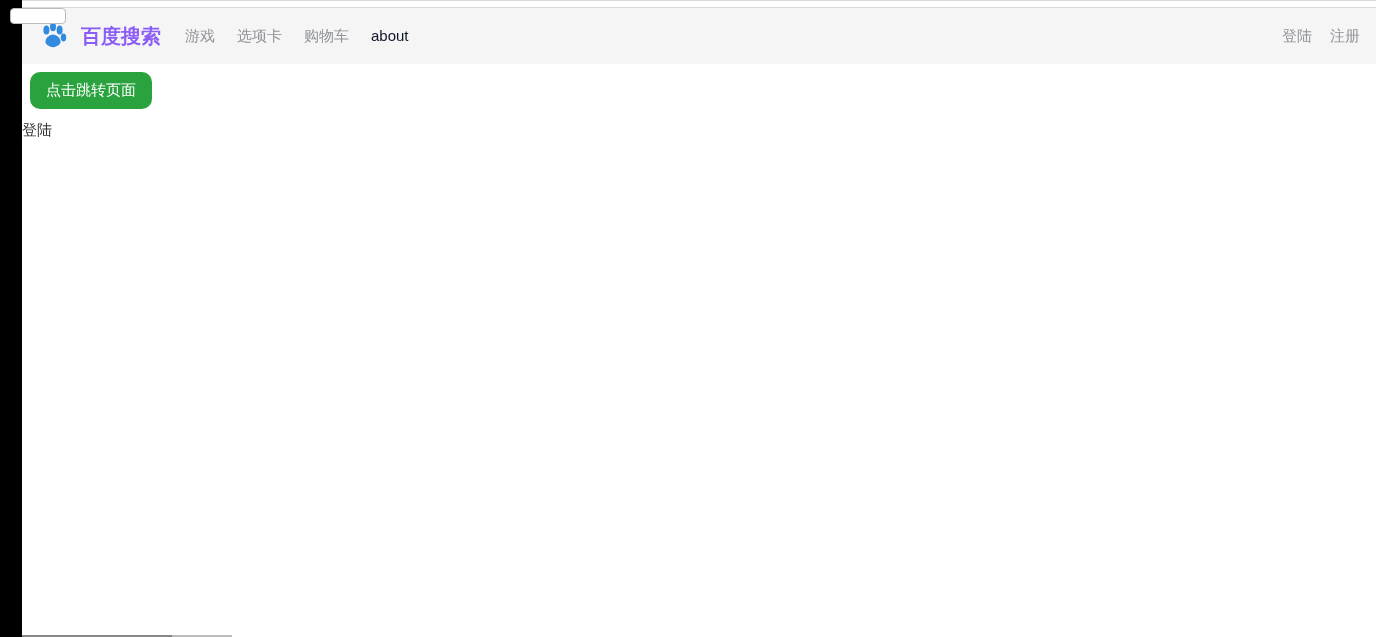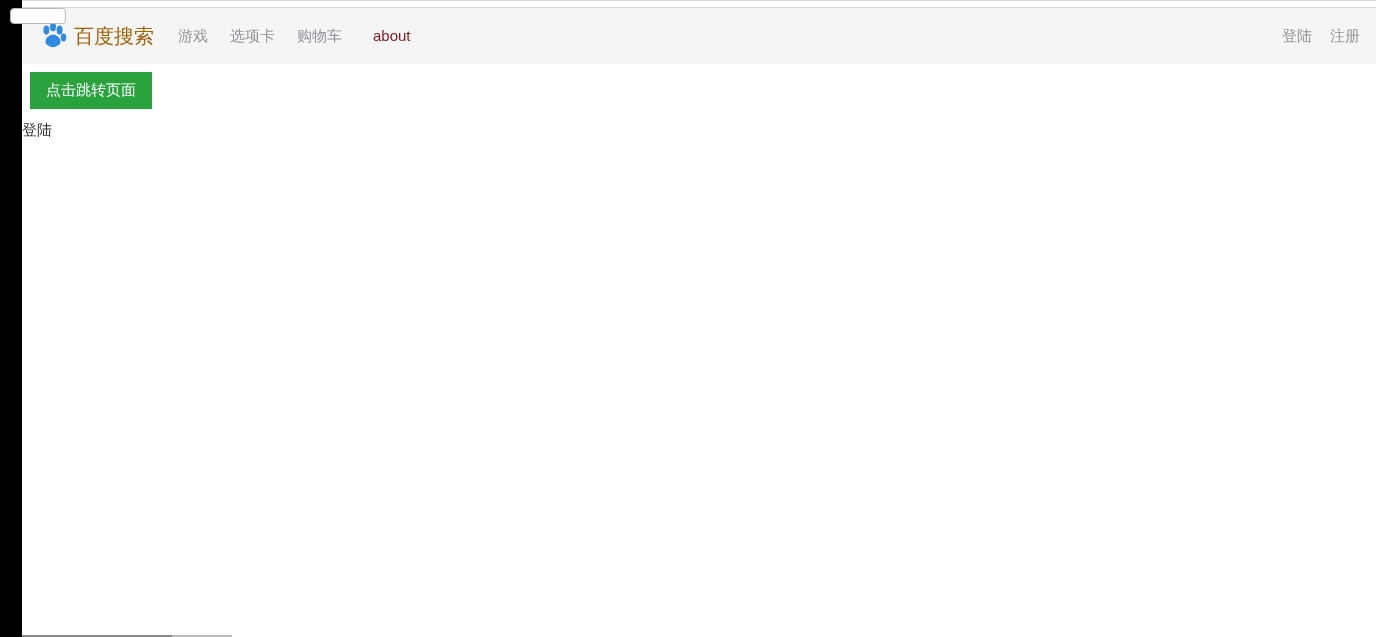--- a/index.html
+++ b/index.html
@@ -71,54 +71,54 @@
       align-items: center;
       margin-right: 24px;
     }
     .brand-icon {
       width: 30px;
       height: 30px;
       margin-right: 6px;
     }
     .brand-text {
       font-size: 20px;
-      color: #a16207;
-      font-weight: 400;
+      color: #8b5cf6;
+      font-weight: 700;
+      margin-left: 7px;
     }
     .nav-items {
       display: flex;
       align-items: flex-start;
       flex: 1;
     }
     .nav-item {
       font-size: 15px;
       color: #909399;
       margin-right: 22px;
       cursor: pointer;
     }
     .nav-item.dark {
-      color: #7f1d1d;
-      margin-left: 9px;
+      color: #0f172a;
     }
     .nav-right {
       display: flex;
       align-items: center;
     }
     .nav-right .nav-item {
       margin-right: 0;
       margin-left: 18px;
     }
     .green-btn {
       display: inline-block;
       background: #2aa33f;
       color: #fff;
       font-size: 15px;
       padding: 9px 16px;
       border: none;
-      border-radius: 0;
+      border-radius: 10px;
       margin: 8px 0 8px 8px;
       cursor: pointer;
     }
     .login-text {
       font-size: 15px;
       color: #303133;
       margin-left: 0;
       margin-top: 4px;
     }
     .bottom-border {

